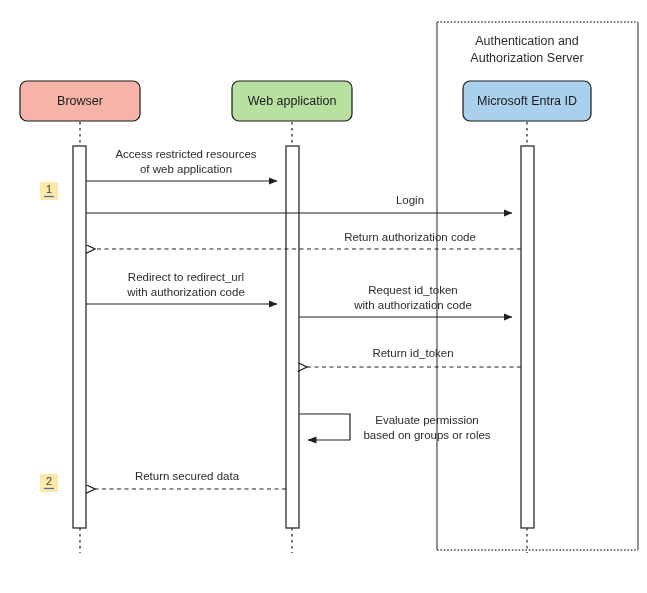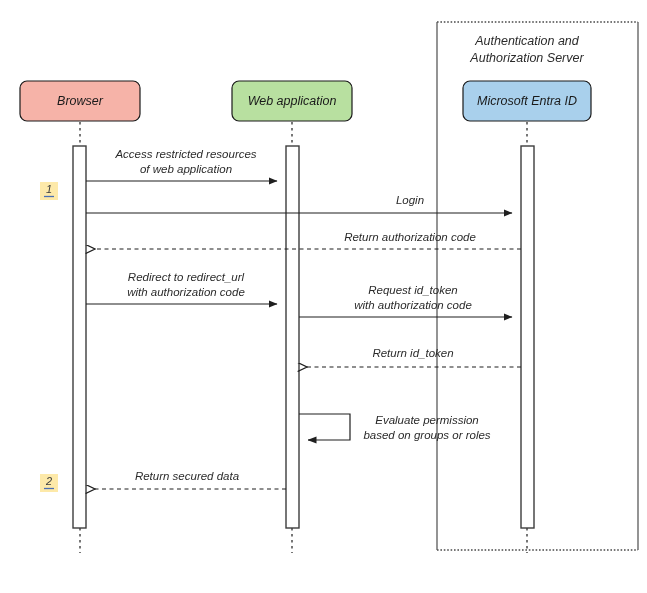--- a/index.html
+++ b/index.html
@@ -13,21 +13,20 @@
     font-family: "Liberation Sans", sans-serif;
     color: #1a1a1a;
     overflow: hidden;
     position: relative;
   }
   #diagram-root {
     position: absolute;
     inset: 0;
     width: 643px;
     height: 593px;
-    font-style: italic;
   }
   svg#seq {
     position: absolute;
     left: 0;
     top: 0;
     width: 647px;
     height: 593px;
     display: block;
   }
   .lbl {

